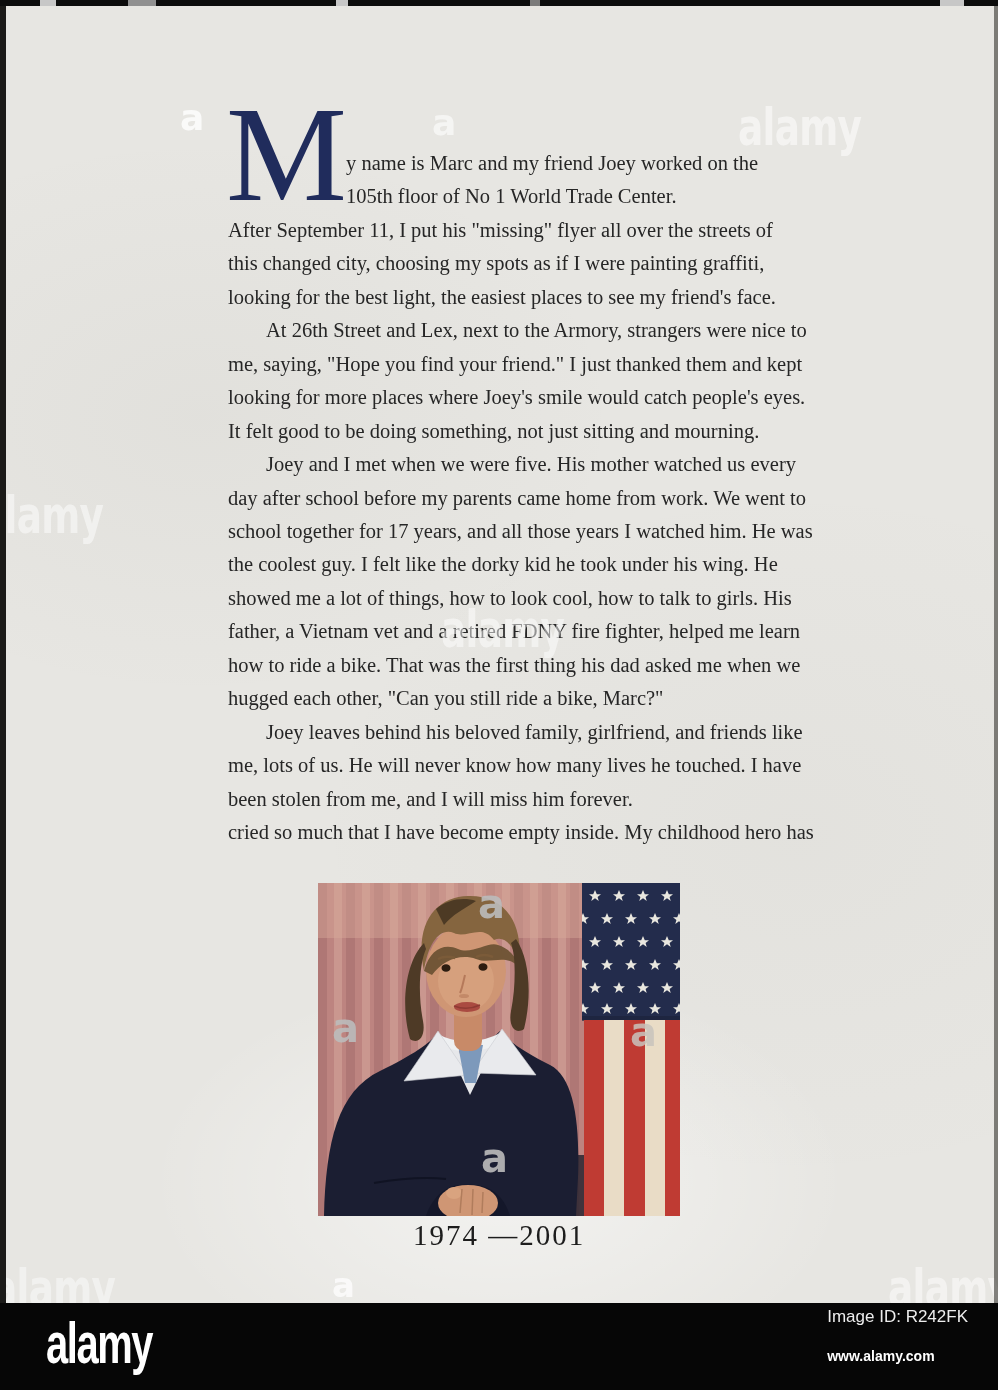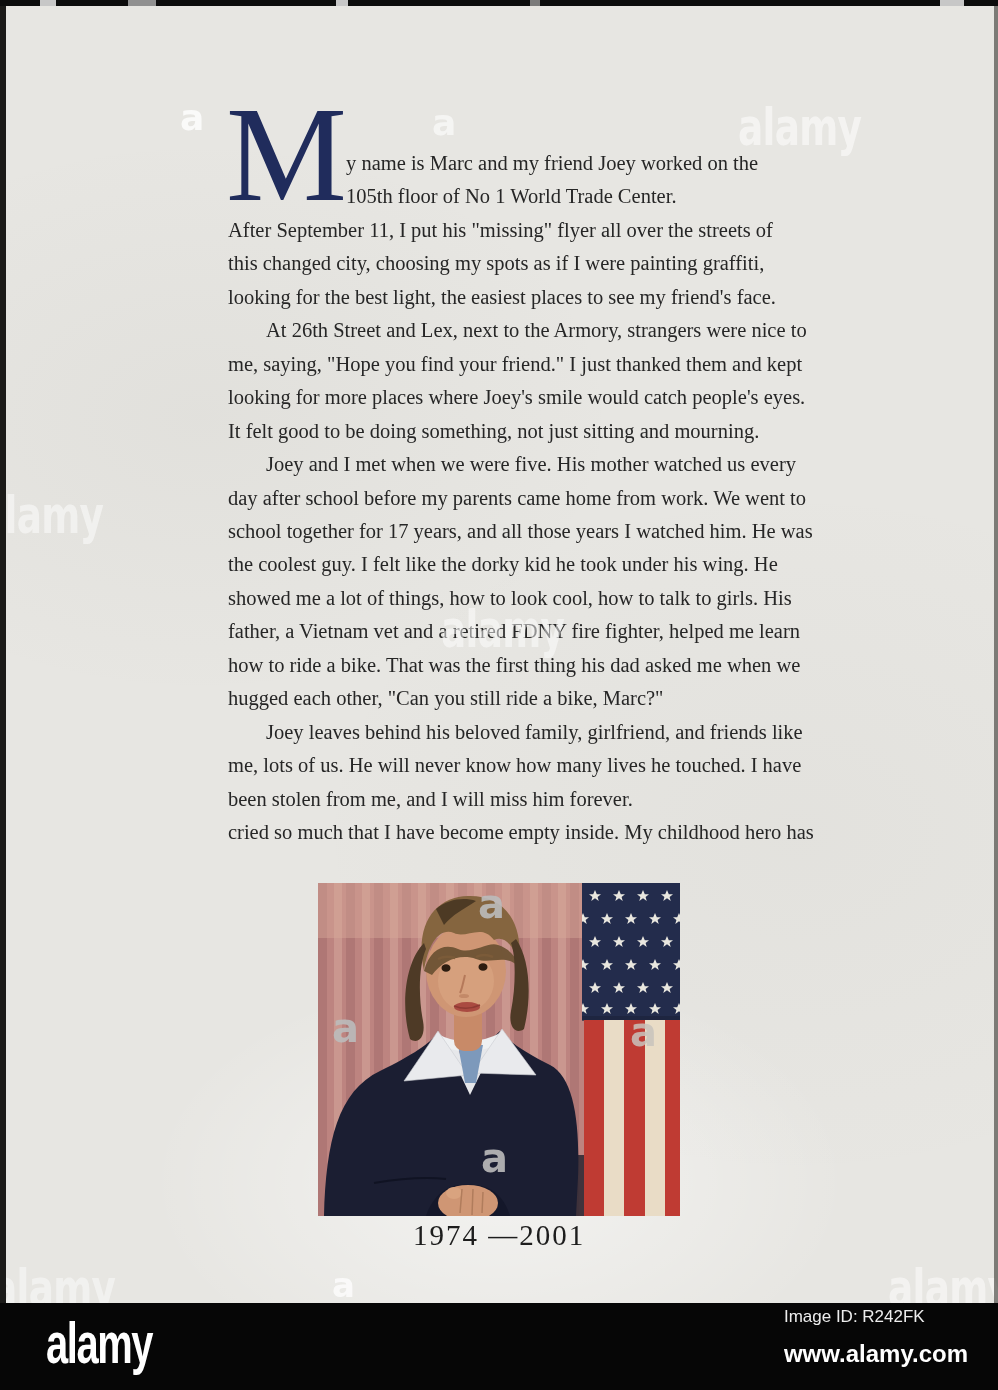--- a/index.html
+++ b/index.html
@@ -50,21 +50,21 @@
             background:#060606; z-index:10; }
   .footer-logo {
     position:absolute; left:46px; top:12px; color:#ffffff;
     font-family:"Liberation Sans", sans-serif; font-weight:bold;
     font-size:57px; line-height:1; letter-spacing:-2px;
     transform:scaleX(.7); transform-origin:left top;
   }
   .footer-right { position:absolute; right:30px; top:4px; 
                   color:#ffffff; font-family:Liberation Sans, sans-serif; }
   .footer-id  { font-size:17px; color:#ededed; }
-  .footer-url { font-size:24px; font-weight:bold; margin-top:13px; }
+  .footer-url { font-size:14px; font-weight:bold; margin-top:21px; }
 </style>
 </head>
 <body>
 
 <div class="page">
 
   <div class="top-strip">
     <i style="left:40px;width:16px"></i>
     <i style="left:128px;width:28px;opacity:.6"></i>
     <i style="left:336px;width:12px"></i>

